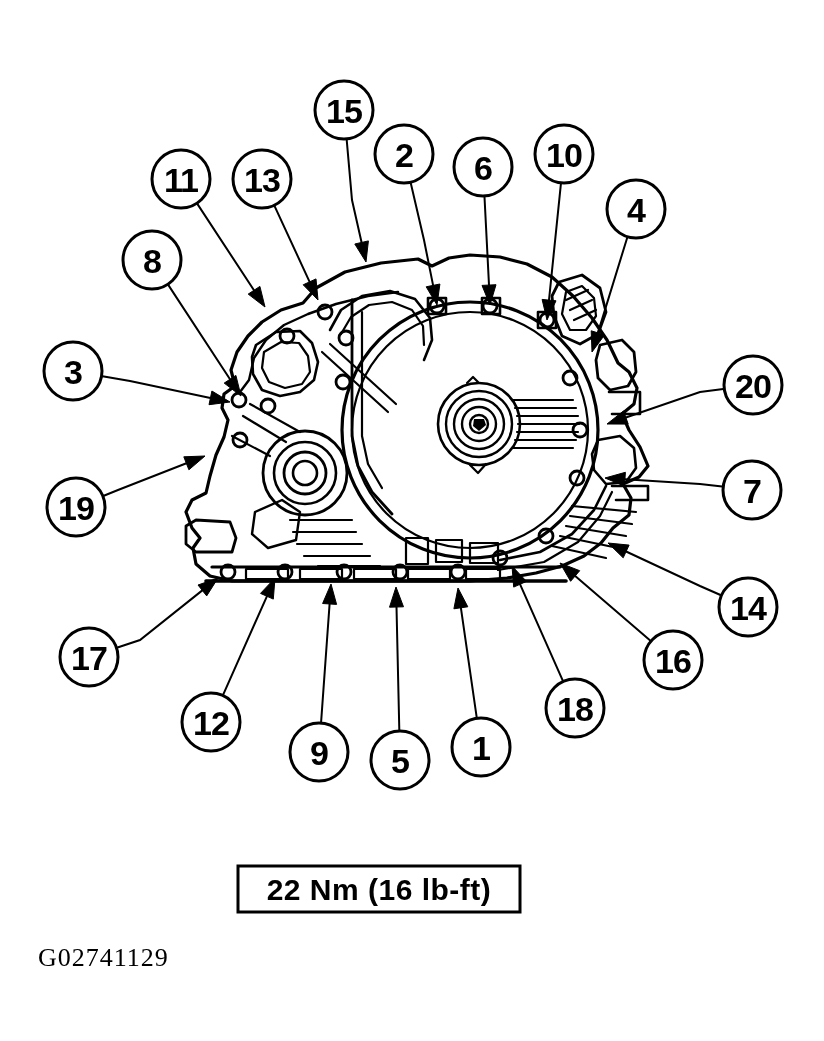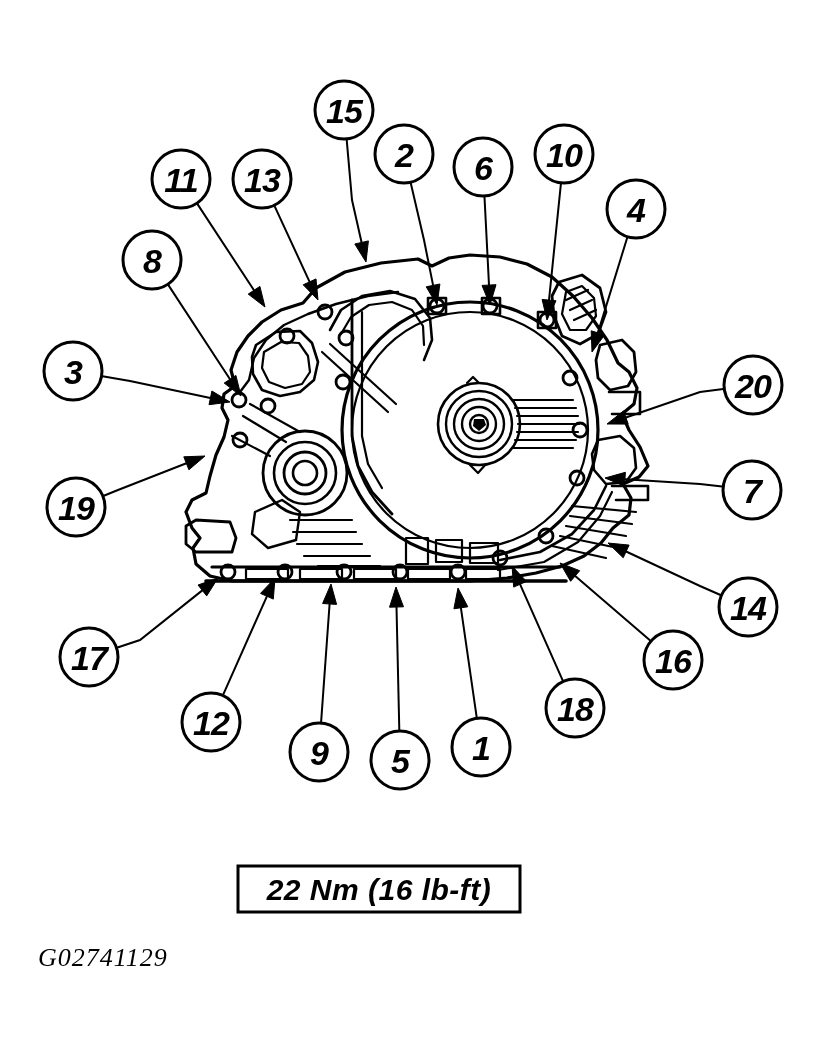--- a/index.html
+++ b/index.html
@@ -14,21 +14,20 @@
     position: relative;
     overflow: hidden;
     font-family: "Liberation Sans", sans-serif;
     color: #000000;
   }
   #figure-root {
     position: absolute;
     left: 0; top: 0;
     width: 824px;
     height: 1041px;
-    font-style: italic;
   }
   #diagram-svg {
     position: absolute;
     left: 0; top: 0;
     width: 824px;
     height: 1041px;
     display: block;
   }
   .callout-num {
     font-family: "Liberation Sans", sans-serif;

